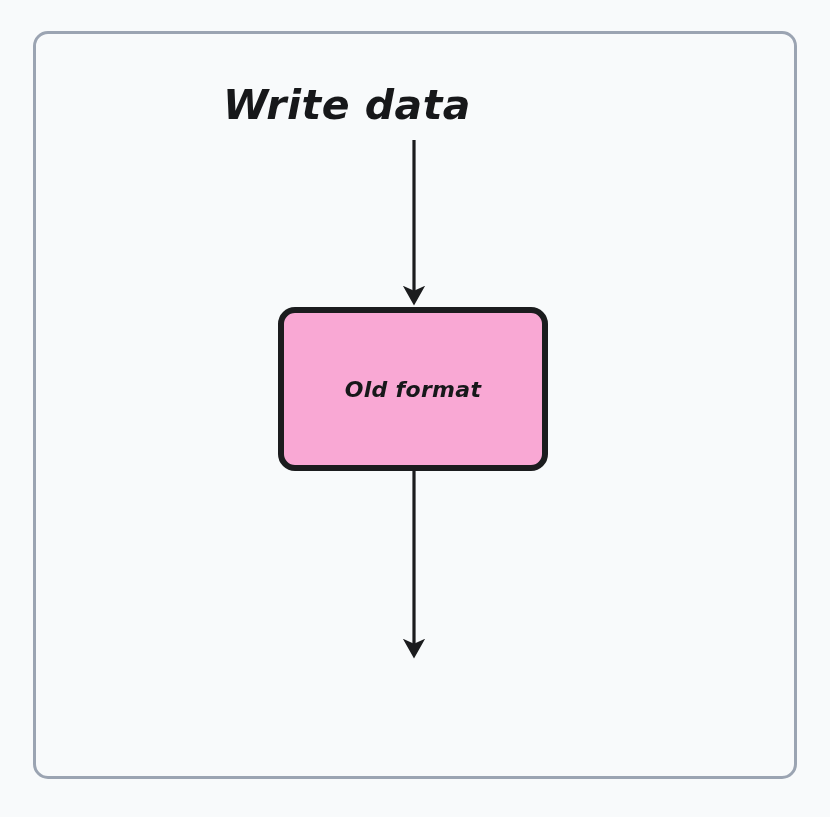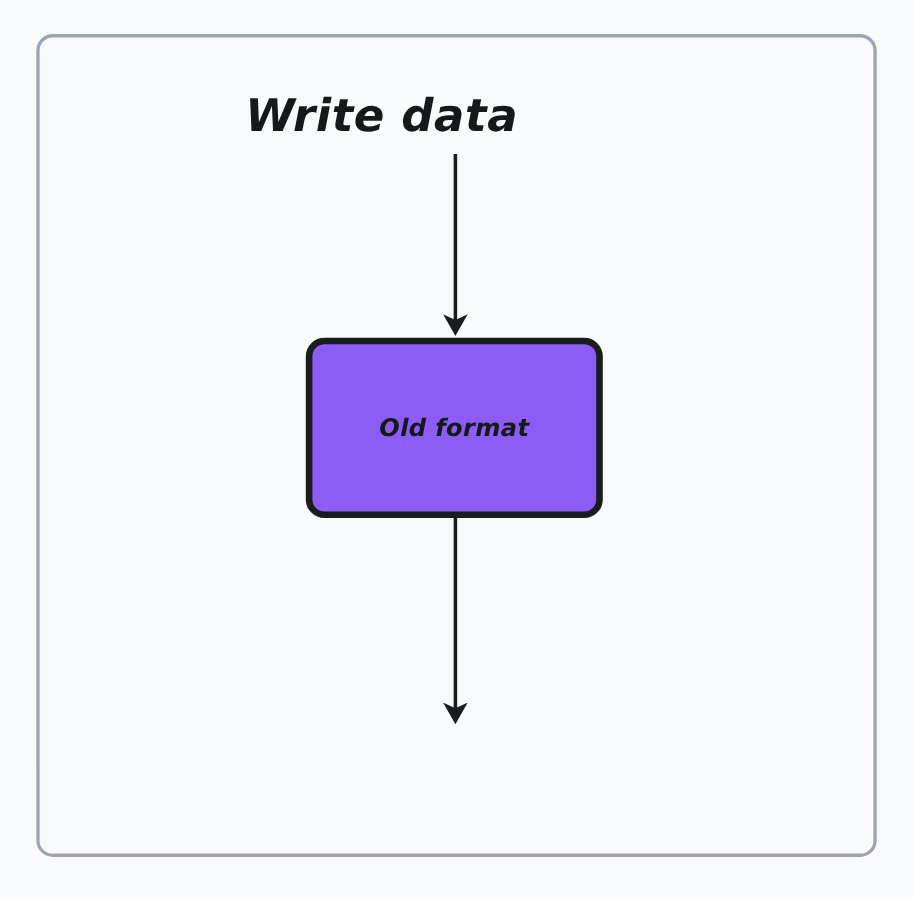--- a/index.html
+++ b/index.html
@@ -49,21 +49,21 @@
   
   #node-old-format {
     position: absolute;
     left: 278px;
     top: 307px;
     width: 270px;
     height: 164px;
     box-sizing: border-box;
     border: 6px solid #1b1c1e;
     border-radius: 17px;
-    background: #8b5cf6;
+    background: #f9a8d4;
     display: flex;
     align-items: center;
     justify-content: center;
   }
   #node-old-format-label {
     color: #17181a;
     font-family: "DejaVu Sans", sans-serif;
     font-weight: 700;
     font-size: 22px;
     font-style: italic;

